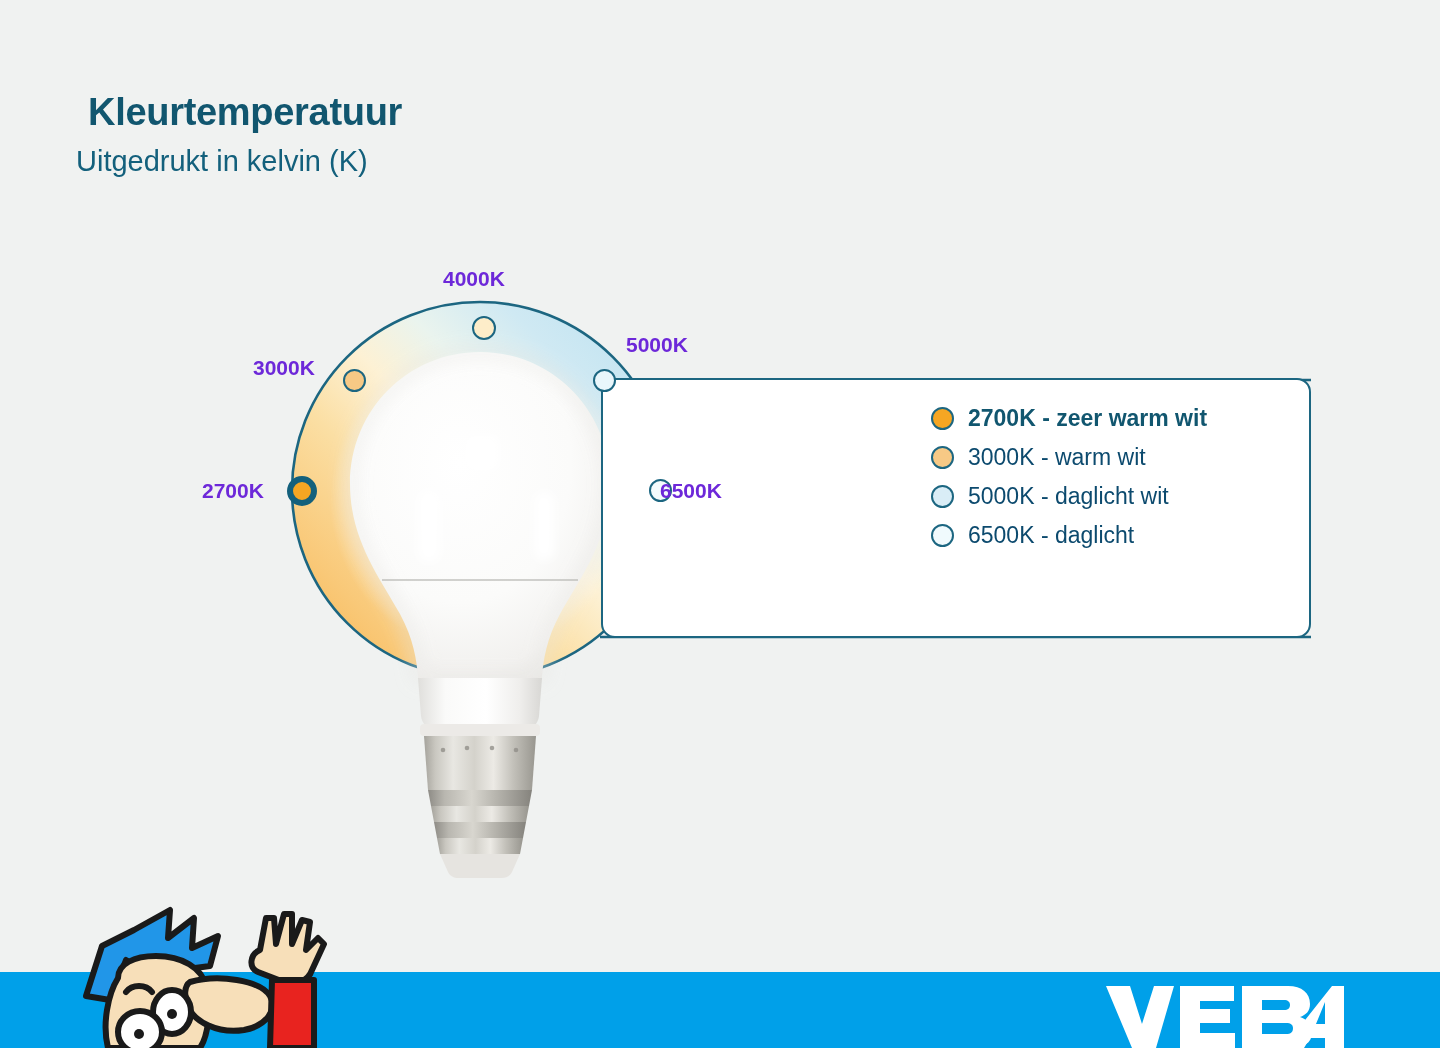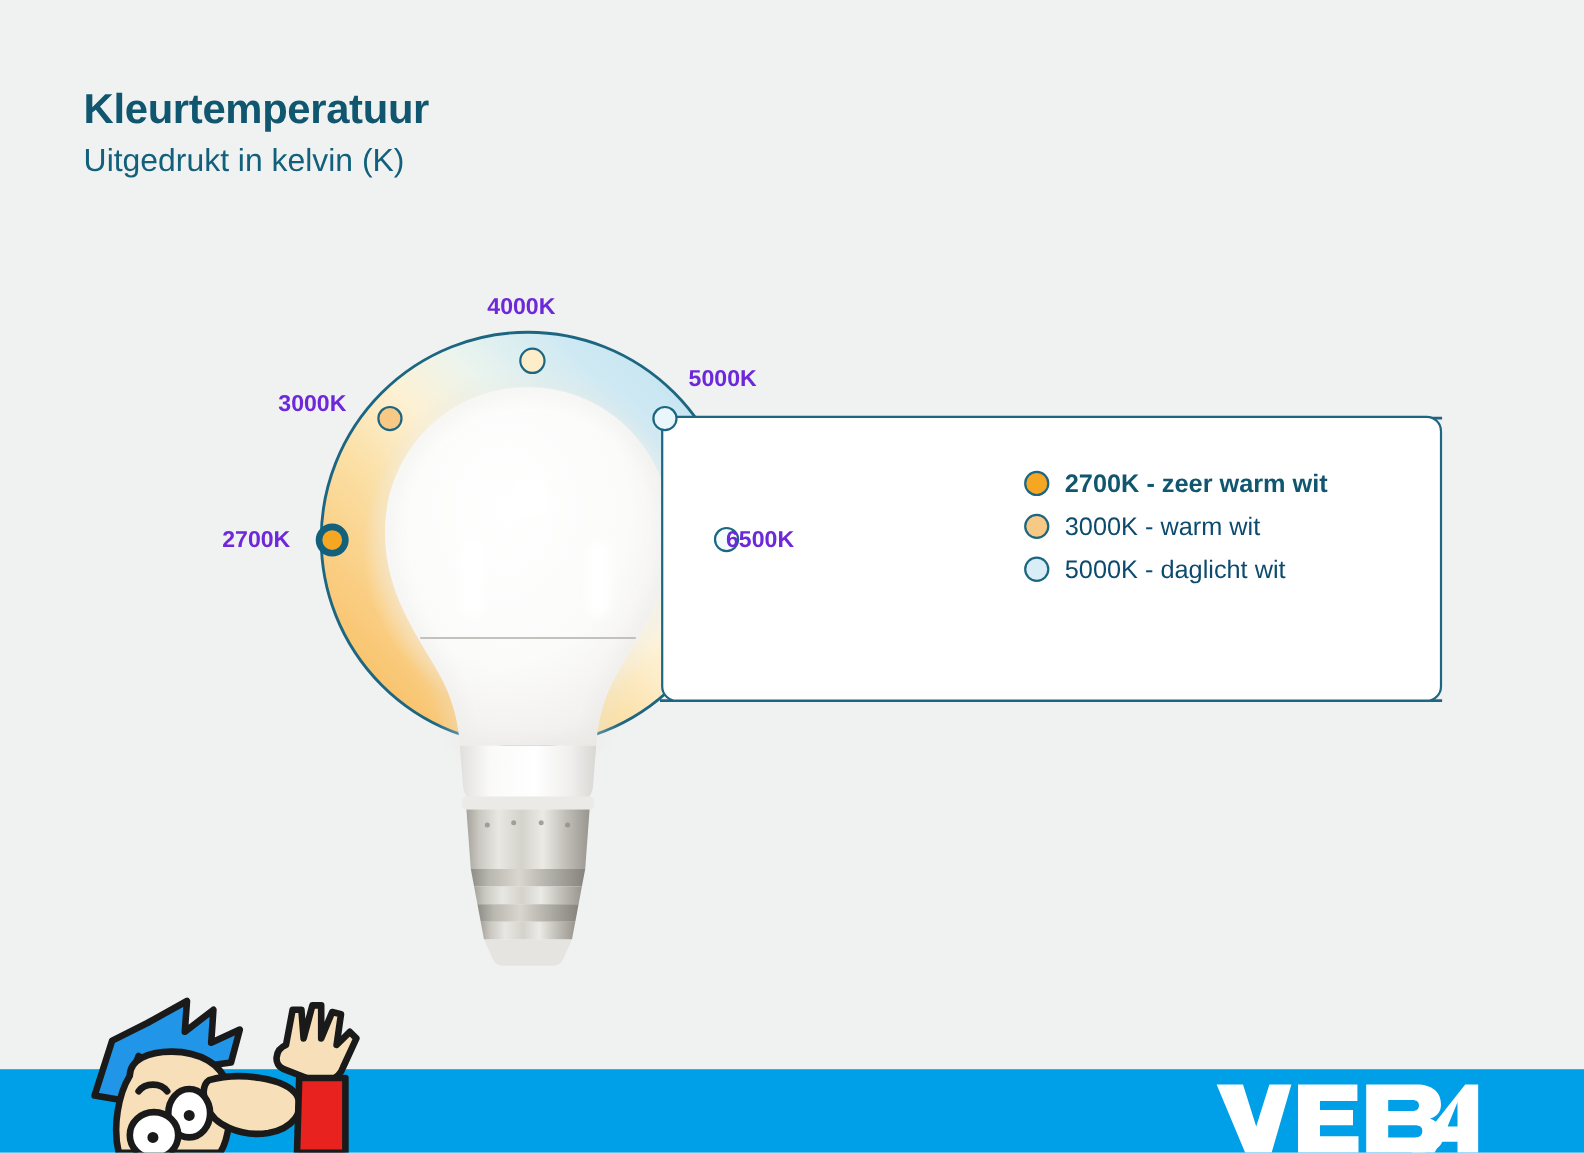--- a/index.html
+++ b/index.html
@@ -20,21 +20,21 @@
     position: absolute;
     left: 76px;
     top: 80px;
   }
   #page-title {
     font-size: 38px;
     font-weight: bold;
     color: #11566f;
     letter-spacing: -0.3px;
     line-height: 1.08;
-    margin: 0;
+    margin: 12px;
     white-space: nowrap;
   }
   #page-subtitle {
     font-size: 29px;
     font-weight: normal;
     color: #13607c;
     line-height: 1.15;
     margin: 9px 0 0 0;
     white-space: nowrap;
   }
@@ -56,21 +56,21 @@
     width: 710px;
     height: 260px;
     background: #ffffff;
     border: 2.5px solid #1c6681;
     border-radius: 14px;
     box-sizing: border-box;
   }
   #legend-list {
     position: absolute;
     left: 328px;
-    top: 40px;
+    top: 19px;
     margin: 0;
     padding: 0;
     list-style: none;
   }
   .legend-row {
     display: flex;
     align-items: center;
     height: 39px;
   }
   .legend-dot {
@@ -307,20 +307,24 @@
         <span class="legend-dot" style="background:#f7c985;"></span>
         <span class="legend-text">3000K - warm wit</span>
       </li>
 
 
       <li class="legend-row">
         <span class="legend-dot" style="background:#d9edf6;"></span>
         <span class="legend-text">5000K - daglicht wit</span>
       </li>
 
+      <li class="legend-row">
+        <span class="legend-dot" style="background:#f0fafd;"></span>
+        <span class="legend-text">6500K - daglicht</span>
+      </li>
 
     </ul>
   </div>
 </div>
 
 <div id="bottom-bar">
   <svg id="weba-logo" width="240" height="70" viewBox="0 0 240 70">
     <g fill="#ffffff">
 
       <path d="M2,6 L26,6 L38,44 L50,6 L70,6 L52,68 L28,68 Z"></path>

